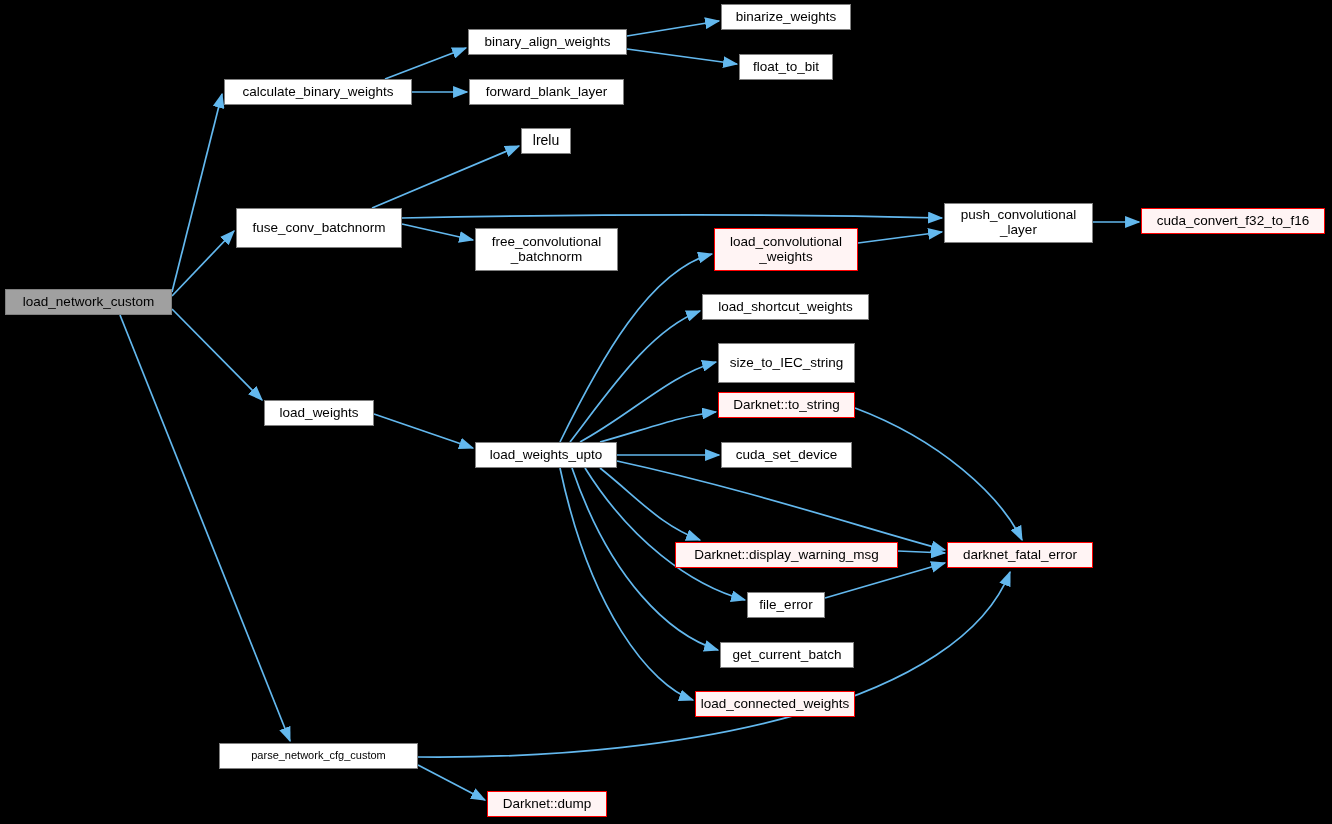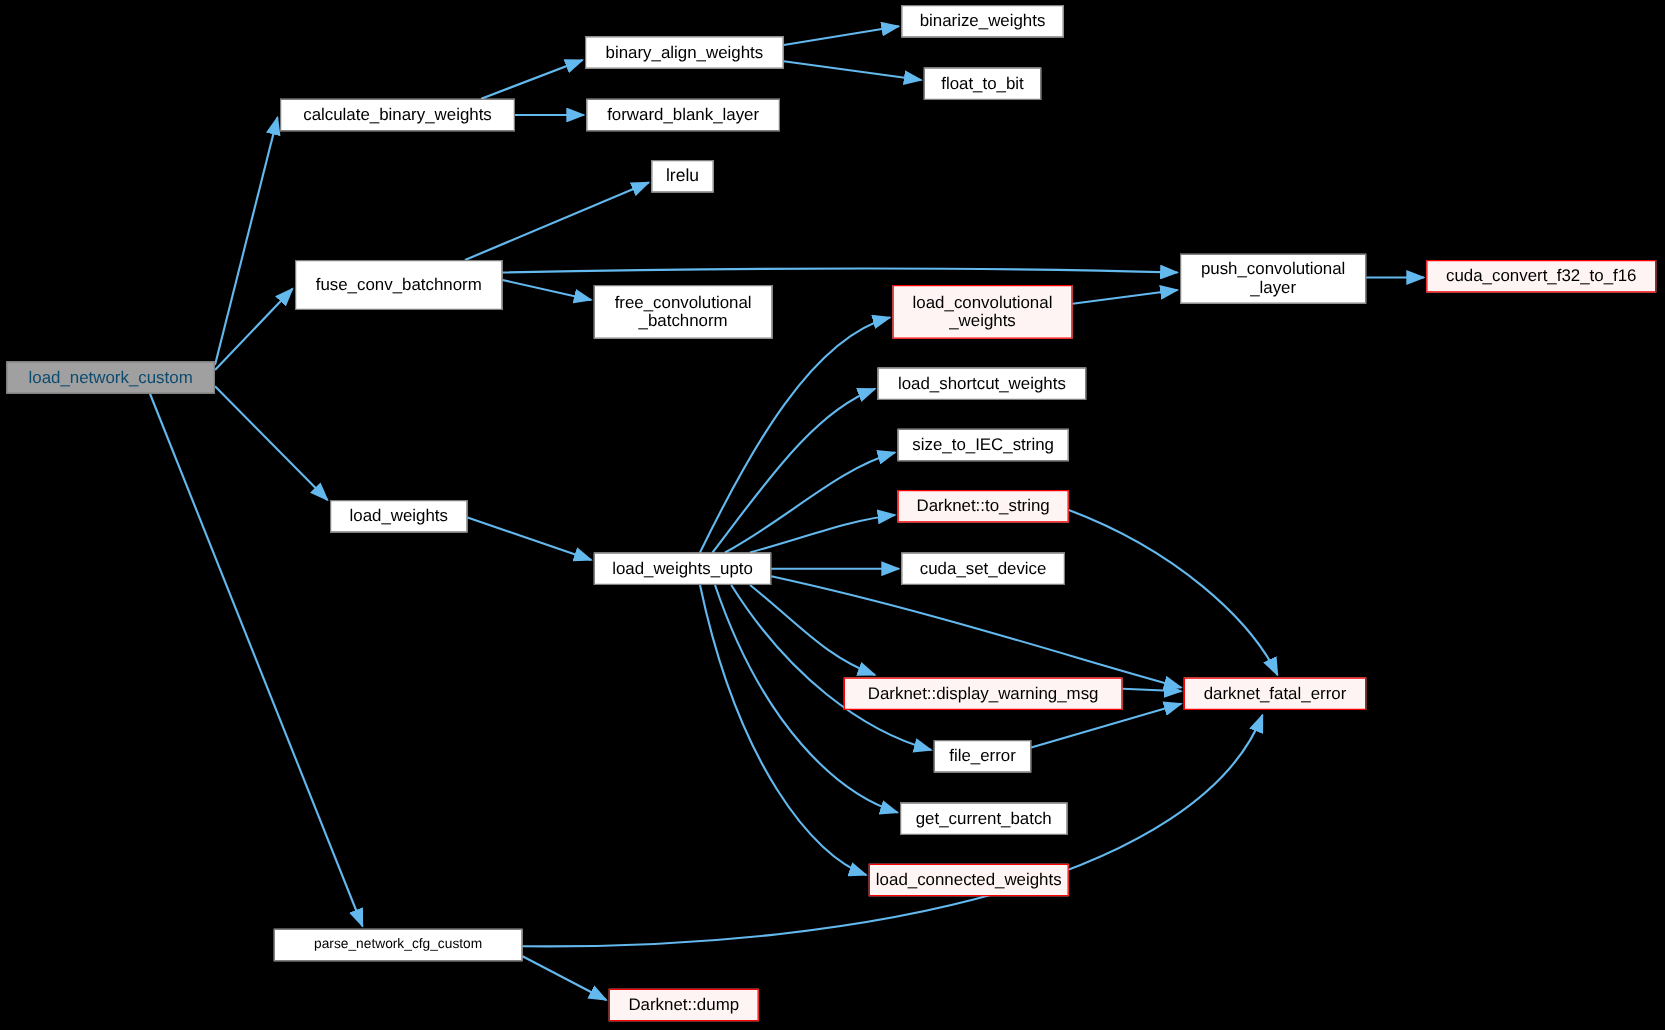--- a/index.html
+++ b/index.html
@@ -48,21 +48,21 @@
   
   .node.redbox {
     background: #fff4f4;
     border: 1px solid #ff0000;
     color: #000000;
   }
   
   .node.current {
     background: #a0a0a0;
     border: 1px solid #808080;
-    color: #0c4a6e;
+    color: #000000;
   }
 </style>
 </head>
 <body style="background: rgb(0, 0, 0);">
 
 <div id="canvas" style="background: rgb(0, 0, 0);">
   <svg id="edge-layer" viewBox="0 0 1332 824" xmlns="http://www.w3.org/2000/svg">
     <defs>
       <marker id="arrowhead" markerWidth="9" markerHeight="7" refX="8.2" refY="3.5" orient="auto" markerUnits="strokeWidth">
         <polygon points="0 0, 9 3.5, 0 7" fill="#63b8ee"></polygon>
@@ -110,21 +110,21 @@
       <div class="node plain" style="left: 469px; top: 79px; width: 155px; height: 26px; font-size: 13.5px;"><span class="node-label">forward_blank_layer</span></div>
       <div class="node plain" style="left: 521px; top: 128px; width: 50px; height: 26px; font-size: 14px;"><span class="node-label">lrelu</span></div>
       <div class="node plain" style="left: 475px; top: 228px; width: 143px; height: 43px; font-size: 13.5px;"><span class="node-label">free_convolutional
 _batchnorm</span></div>
       <div class="node plain" style="left: 475px; top: 442px; width: 142px; height: 26px; font-size: 13.5px;"><span class="node-label">load_weights_upto</span></div>
       <div class="node plain" style="left: 721px; top: 4px; width: 130px; height: 26px; font-size: 13.5px;"><span class="node-label">binarize_weights</span></div>
       <div class="node plain" style="left: 739px; top: 54px; width: 94px; height: 26px; font-size: 13.5px;"><span class="node-label">float_to_bit</span></div>
       <div class="node redbox" style="left: 714px; top: 228px; width: 144px; height: 43px; font-size: 13.5px;"><span class="node-label">load_convolutional
 _weights</span></div>
       <div class="node plain" style="left: 702px; top: 294px; width: 167px; height: 26px; font-size: 13.5px;"><span class="node-label">load_shortcut_weights</span></div>
-      <div class="node plain" style="left: 718px; top: 343px; width: 137px; height: 26px; font-size: 13.5px;"><span class="node-label">size_to_IEC_string</span></div>
+      <div class="node plain" style="left: 718px; top: 343px; width: 137px; height: 40px; font-size: 13.5px;"><span class="node-label">size_to_IEC_string</span></div>
       <div class="node redbox" style="left: 718px; top: 392px; width: 137px; height: 26px; font-size: 13.5px;"><span class="node-label">Darknet::to_string</span></div>
       <div class="node plain" style="left: 721px; top: 442px; width: 131px; height: 26px; font-size: 13.5px;"><span class="node-label">cuda_set_device</span></div>
       <div class="node redbox" style="left: 675px; top: 542px; width: 223px; height: 26px; font-size: 13.5px;"><span class="node-label">Darknet::display_warning_msg</span></div>
       <div class="node plain" style="left: 747px; top: 592px; width: 78px; height: 26px; font-size: 13.5px;"><span class="node-label">file_error</span></div>
       <div class="node plain" style="left: 720px; top: 642px; width: 134px; height: 26px; font-size: 13.5px;"><span class="node-label">get_current_batch</span></div>
       <div class="node redbox" style="left: 695px; top: 691px; width: 160px; height: 26px; font-size: 13.5px;"><span class="node-label">load_connected_weights</span></div>
       <div class="node plain" style="left: 944px; top: 203px; width: 149px; height: 40px; font-size: 13.5px;"><span class="node-label">push_convolutional
 _layer</span></div>
       <div class="node redbox" style="left: 947px; top: 542px; width: 146px; height: 26px; font-size: 13.5px;"><span class="node-label">darknet_fatal_error</span></div>
       <div class="node redbox" style="left: 1141px; top: 208px; width: 184px; height: 26px; font-size: 13.5px;"><span class="node-label">cuda_convert_f32_to_f16</span></div>

